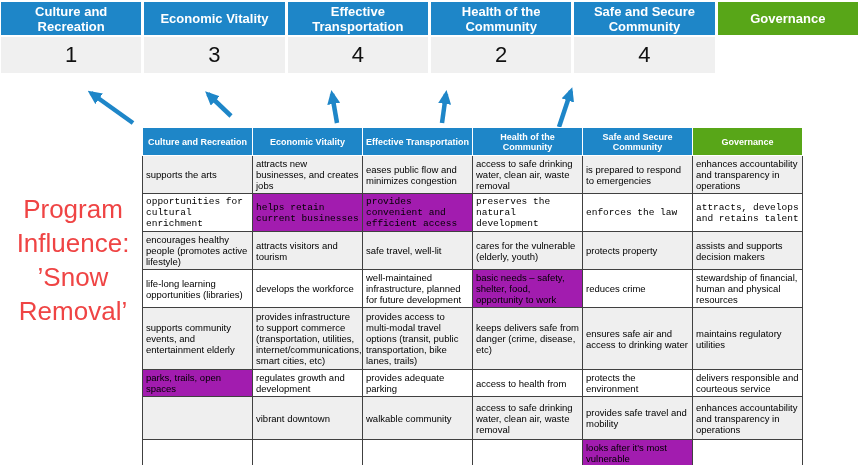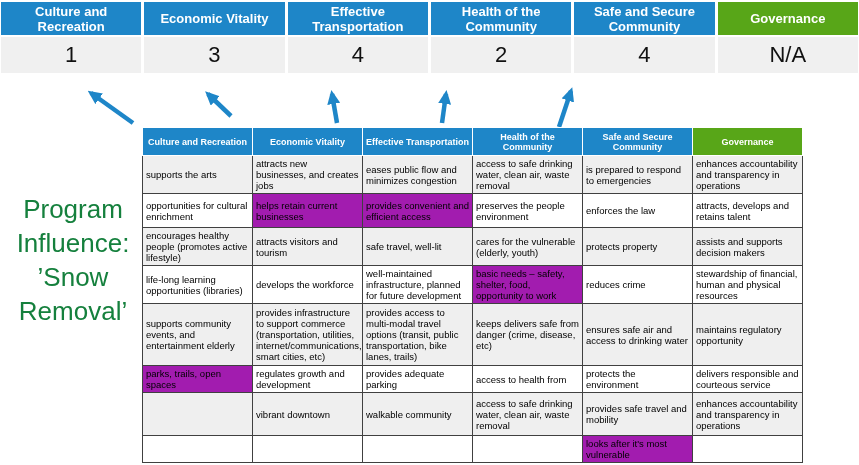--- a/index.html
+++ b/index.html
@@ -21,40 +21,40 @@
   .band-score {
     height:36px; margin-top:2px; background:#F0F0F0;
     display:flex; align-items:center; justify-content:center;
     font-size:22px; color:#111;
   }
   
   .arrow-layer { position:absolute; left:0; top:0; width:859px; height:465px; pointer-events:none; }
   
   .program-title {
     position:absolute; left:4px; top:192px; width:138px; text-align:center;
-    font-size:26px; line-height:34px; white-space:pre-line; color:#15803d;
+    font-size:26px; line-height:34px; white-space:pre-line; color:#ef4444;
   }
   
   .matrix {
     position:absolute; left:142px; top:127px; width:661px;
     border-collapse:collapse; table-layout:fixed;
     font-size:9.5px; line-height:11px;
   }
   .matrix th {
     height:28px; color:#fff; font-weight:bold; font-size:9px; line-height:10px;
     text-align:center; vertical-align:middle; padding:1px 2px; border:1px solid #fff;
   }
   .matrix td {
     border:1px solid #404040; padding:2px 3px; vertical-align:middle;
     background:#fff; overflow:hidden;
   }
   .matrix tbody tr:nth-child(odd) td { background:#EFEFEF; }
   .matrix tbody td.hl { background:#a21caf; }
   .matrix tbody tr:nth-child(1){ height:33px; }
-  .matrix tbody tr:nth-child(2){ height:34px; }
+  .matrix tbody tr:nth-child(2){ height:34px;font-family:Liberation Mono, monospace; }
   .matrix tbody tr:nth-child(3){ height:36px; }
   .matrix tbody tr:nth-child(4){ height:32px; }
   .matrix tbody tr:nth-child(5){ height:62px; }
   .matrix tbody tr:nth-child(6){ height:22px; }
   .matrix tbody tr:nth-child(7){ height:43px; }
   .matrix tbody tr:nth-child(8){ height:27px; }
 </style>
 </head>
 <body>
 
@@ -76,21 +76,20 @@
       <div class="band-col">
         <div class="band-header" style="background: rgb(30, 134, 200);">Health of the Community</div>
         <div class="band-score">2</div>
       </div>
       <div class="band-col">
         <div class="band-header" style="background: rgb(30, 134, 200);">Safe and Secure Community</div>
         <div class="band-score">4</div>
       </div>
       <div class="band-col">
         <div class="band-header" style="background: rgb(88, 166, 24);">Governance</div>
-        <div class="band-score">N/A</div>
       </div>
     </div>
 
   <svg class="arrow-layer" width="859" height="465" viewBox="0 0 859 465" xmlns="http://www.w3.org/2000/svg">
     <defs>
       <marker id="ah" markerUnits="userSpaceOnUse" markerWidth="14" markerHeight="13" refX="10" refY="6.5" orient="auto">
         <path d="M0,0 L14,6.5 L0,13 z" fill="#1E86C8"></path>
       </marker>
     </defs>
     <g stroke="#1E86C8" stroke-width="4.5" fill="none">
@@ -124,21 +123,21 @@
           <td>attracts new businesses, and creates jobs</td>
           <td class="hl">eases public flow and minimizes congestion</td>
           <td>access to safe drinking water, clean air, waste removal</td>
           <td class="hl">is prepared to respond to emergencies</td>
           <td>enhances accountability and transparency in operations</td>
         </tr>
         <tr>
           <td>opportunities for cultural enrichment</td>
           <td class="hl">helps retain current businesses</td>
           <td class="hl">provides convenient and efficient access</td>
-          <td>preserves the people environment</td>
+          <td>preserves the natural development</td>
           <td>enforces the law</td>
           <td>attracts, develops and retains talent</td>
         </tr>
         <tr>
           <td>encourages healthy people (promotes active lifestyle)</td>
           <td>attracts visitors and tourism</td>
           <td class="hl">safe travel, well-lit</td>
           <td class="hl">cares for the vulnerable (elderly, youth)</td>
           <td class="hl">protects property</td>
           <td>assists and supports decision makers</td>
@@ -150,21 +149,21 @@
           <td class="hl">basic needs – safety, shelter, food, opportunity to work</td>
           <td>reduces crime</td>
           <td>stewardship of financial, human and physical resources</td>
         </tr>
         <tr>
           <td>supports community events, and entertainment elderly</td>
           <td class="hl">provides infrastructure to support commerce (transportation, utilities, internet/communications, smart cities, etc)</td>
           <td class="hl">provides access to multi-modal travel options (transit, public transportation, bike lanes, trails)</td>
           <td class="hl">keeps delivers safe from danger (crime, disease, etc)</td>
           <td>ensures safe air and access to drinking water</td>
-          <td>maintains regulatory opportunity</td>
+          <td>maintains regulatory utilities</td>
         </tr>
         <tr>
           <td class="hl">parks, trails, open spaces</td>
           <td>regulates growth and development</td>
           <td>provides adequate parking</td>
           <td>access to health from</td>
           <td>protects the environment</td>
           <td>delivers responsible and courteous service</td>
         </tr>
         <tr>

